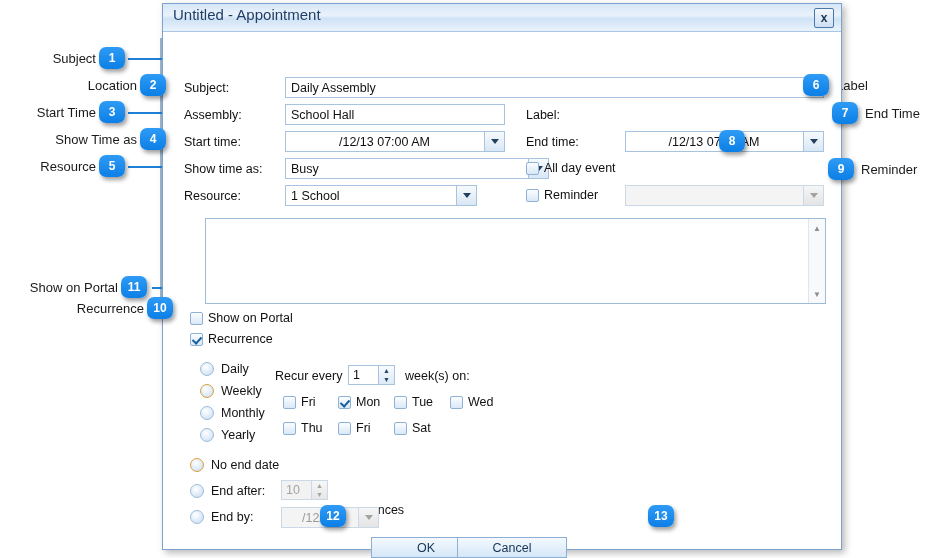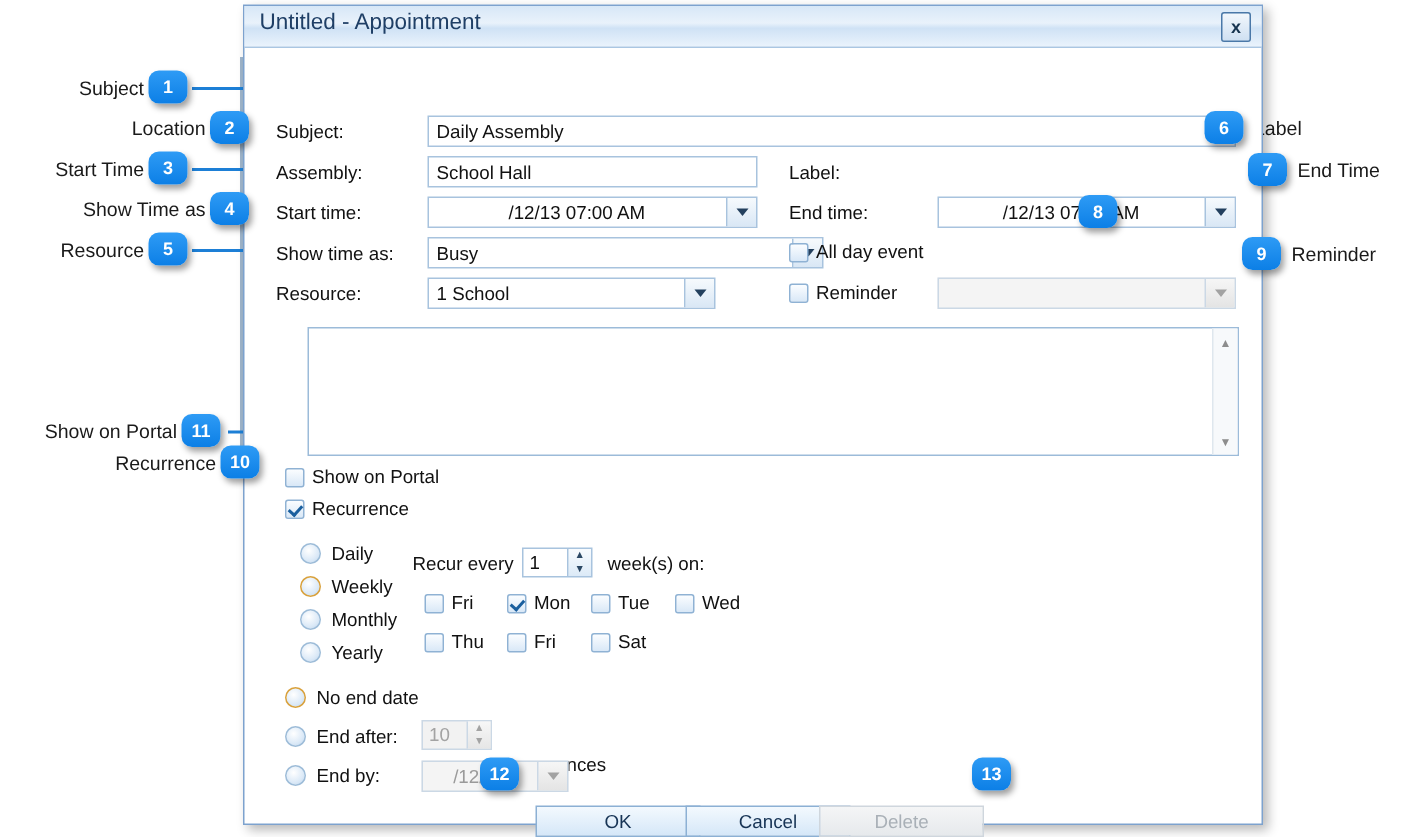--- a/index.html
+++ b/index.html
@@ -236,23 +236,22 @@
 
     <div class="rdo" style="left:27px;top:478px;"></div>
     <div class="cbxlabel" style="left:48px;top:478px;">End by:</div>
     <div class="combo disabled" style="left:118px;top:475px;width:98px;">
       <div class="txt center">/12/15</div>
       <div class="arr">
           <i class="caret dim"></i>
         </div>
     </div>
 
-    <div class="btn" style="left:194px;top:505px;width:110px;">OK</div>
+    <div class="btn" style="left:208px;top:505px;width:110px;">OK</div>
     <div class="btn" style="left:294px;top:505px;width:110px;">Cancel</div>
-    <div class="btn disabled" style="left:383px;top:505px;width:110px;">Delete</div>
 
   </div>
 </div>
 
 <div class="lead" style="left:128px;top:58px;width:180px;"></div>
 <div class="ann-label right-al" style="left:0px;top:51px;width:96px;">Subject</div>
 <div class="badge" style="left:99px;top:47px;">1</div>
 
 <div class="lead" style="left:170px;top:85px;width:140px;"></div>
 <div class="ann-label right-al" style="left:0px;top:78px;width:137px;">Location</div>

